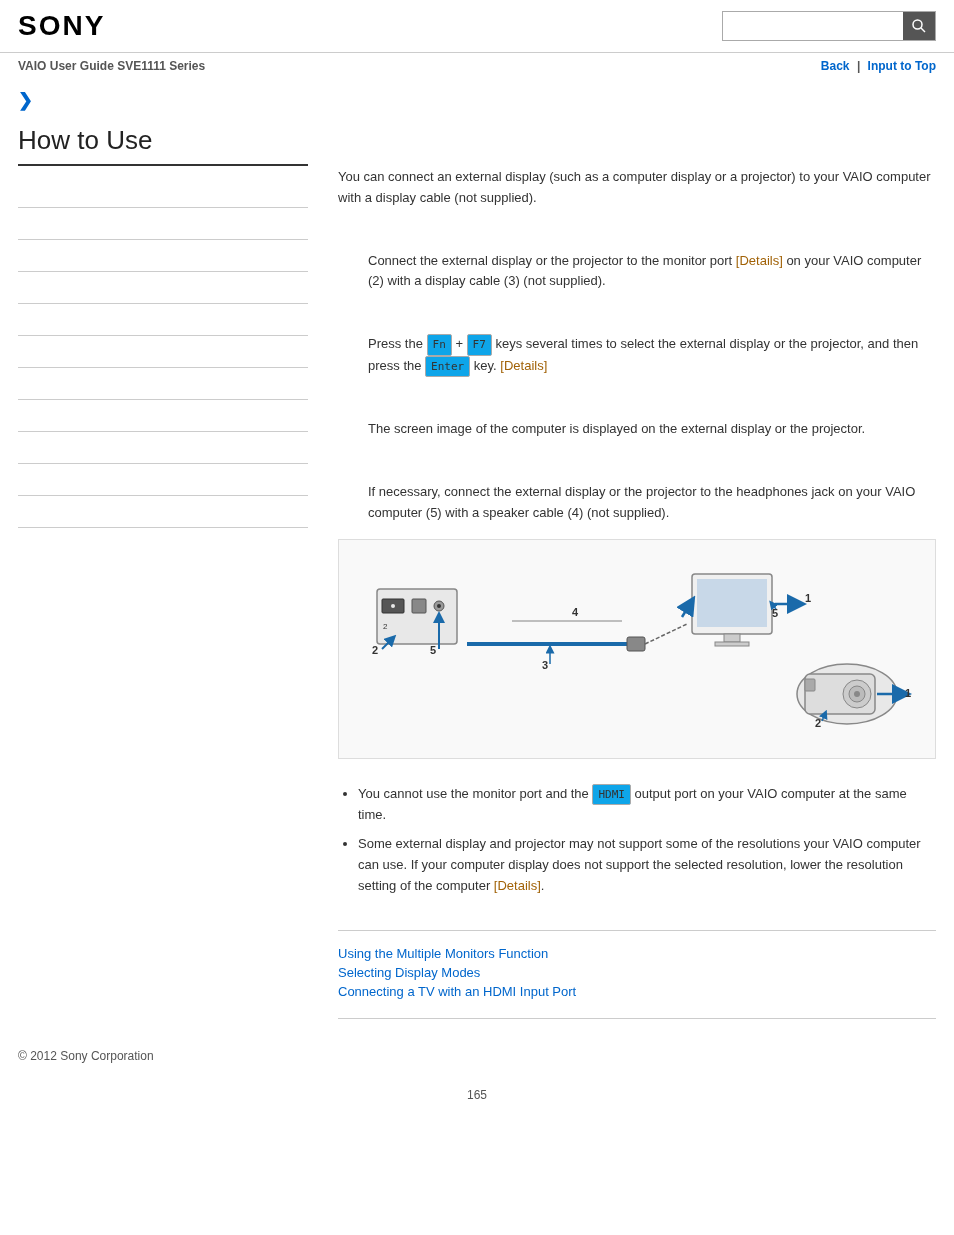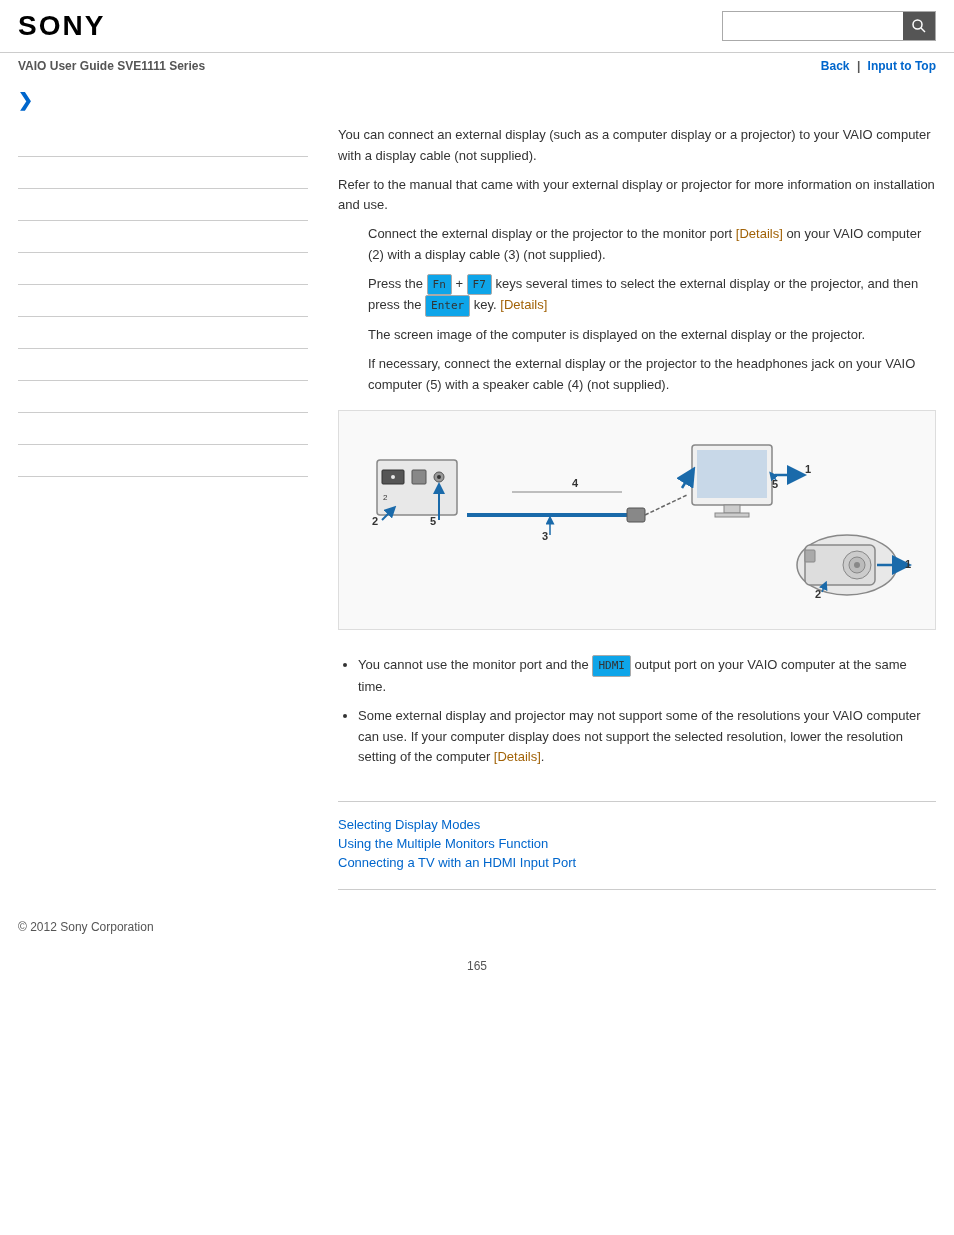--- a/index.html
+++ b/index.html
@@ -114,20 +114,21 @@
     .content {
       flex: 1;
       padding-top: 10px;
       padding-left: 10px;
     }
 
     .content p {
       margin-bottom: 8px;
       line-height: 1.6;
       font-size: 13px;
+      margin-top: 42px;
     }
 
     .content .indented {
       margin-left: 30px;
       margin-bottom: 8px;
       line-height: 1.6;
       font-size: 13px;
     }
 
     .link-blue {
@@ -228,37 +229,37 @@
   </div>
 </div>
 
 <div class="breadcrumb-section">
   <span class="breadcrumb-arrow">❯</span>
 </div>
 
 <div class="main-layout">
 
   <div class="sidebar">
+    <div class="sidebar-title">How to Use</div>
     <div class="sidebar-item"></div>
     <div class="sidebar-item"></div>
     <div class="sidebar-item"></div>
     <div class="sidebar-item"></div>
     <div class="sidebar-item"></div>
     <div class="sidebar-item"></div>
     <div class="sidebar-item"></div>
     <div class="sidebar-item"></div>
     <div class="sidebar-item"></div>
     <div class="sidebar-item"></div>
     <div class="sidebar-item"></div>
   </div>
 
   <div class="content">
 
     <p>You can connect an external display (such as a computer display or a projector) to your VAIO computer with a display cable (not supplied).</p>
-    <p>Refer to the manual that came with your external display or projector for more information on installation and use.</p>
 
 
     <p class="indented">
       <span>Connect the external display or the projector to the monitor port </span><a href="#" class="link-blue">[Details]</a><span> on your VAIO computer (2) with a display cable (3) (not supplied).</span>
     </p>
 
     <p class="indented">
       Press the <span class="inline-key">Fn</span> + <span class="inline-key">F7</span> keys several times to select the external display or the projector, and then press the <span class="inline-key">Enter</span> key. <a href="#" class="link-blue">[Details]</a>
     </p>
     <p class="indented">The screen image of the computer is displayed on the external display or the projector.</p>
@@ -344,22 +345,22 @@
         <li>
           <span>You cannot use the monitor port and the <span class="inline-key">HDMI</span> output port on your VAIO computer at the same time.</span>
         </li>
         <li>
           <span>Some external display and projector may not support some of the resolutions your VAIO computer can use. If your computer display does not support the selected resolution, lower the resolution setting of the computer </span><a href="#" class="link-blue">[Details]</a><span>.</span>
         </li>
       </ul>
     </div>
 
     <div class="related-links">
+      <a href="#">Using the Multiple Monitors Function</a>
       <a href="#">Selecting Display Modes</a>
-      <a href="#">Using the Multiple Monitors Function</a>
       <a href="#">Connecting a TV with an HDMI Input Port</a>
     </div>
 
   </div>
 </div>
 
 <div class="footer">
   <span>© 2012 Sony Corporation</span>
 </div>
 

